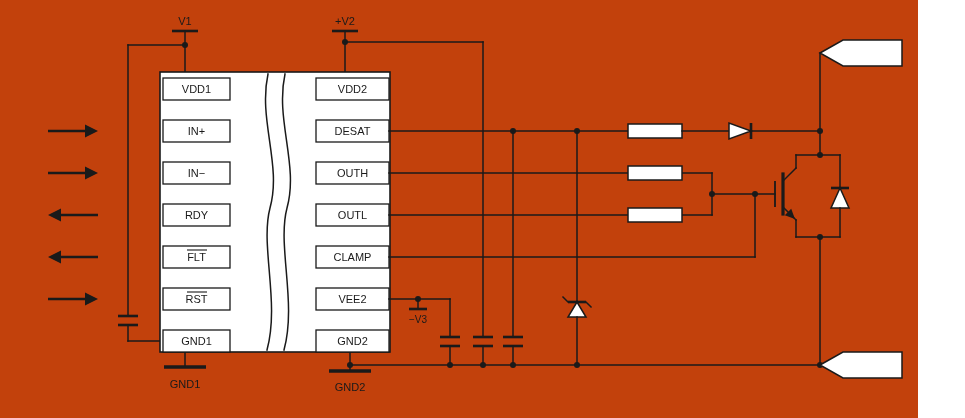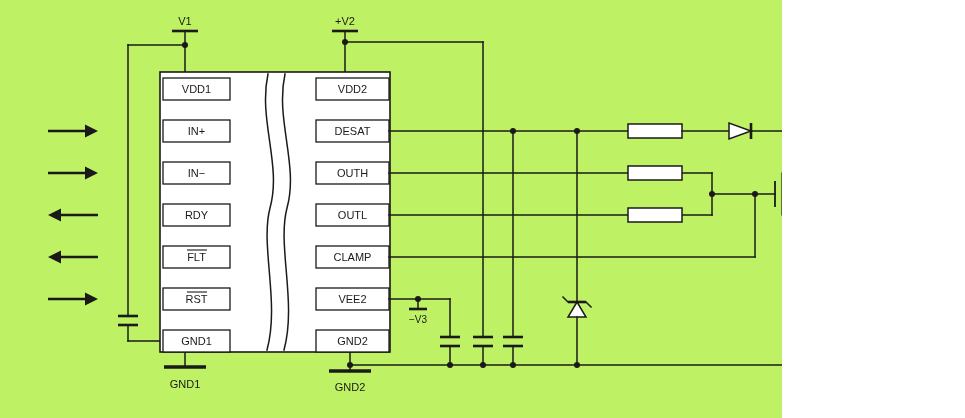--- a/index.html
+++ b/index.html
@@ -1,16 +1,16 @@
 <!DOCTYPE html>
 <html><head>
 <meta charset="utf-8">
 <style>
   html,body{margin:0;padding:0;background:#ffffff}
-  .schematic{position:relative;width:782px;height:418px;background:#bef264;overflow:hidden}
+  .schematic{position:relative;width:918px;height:418px;background:#c2410c;overflow:hidden}
   svg{display:block}
   svg text{font-family:"Liberation Sans","DejaVu Sans",sans-serif;font-size:11px;fill:#1a1a1a;text-anchor:middle}
   svg text.small{font-size:10px}
   .w{stroke:#1a1a1a;stroke-width:1.5;fill:none;stroke-linecap:square}
   .box{fill:#ffffff;stroke:#1a1a1a;stroke-width:1.3}
   .icbody{fill:#ffffff;stroke:#1a1a1a;stroke-width:1.6}
   .comp{fill:#ffffff;stroke:#1a1a1a;stroke-width:1.5;stroke-linejoin:miter}
   .bar{stroke:#1a1a1a;stroke-width:2.6;fill:none;stroke-linecap:butt}
   .gbar{stroke:#1a1a1a;stroke-width:3.4;fill:none;stroke-linecap:butt}
   .dot{fill:#1a1a1a;stroke:none}

